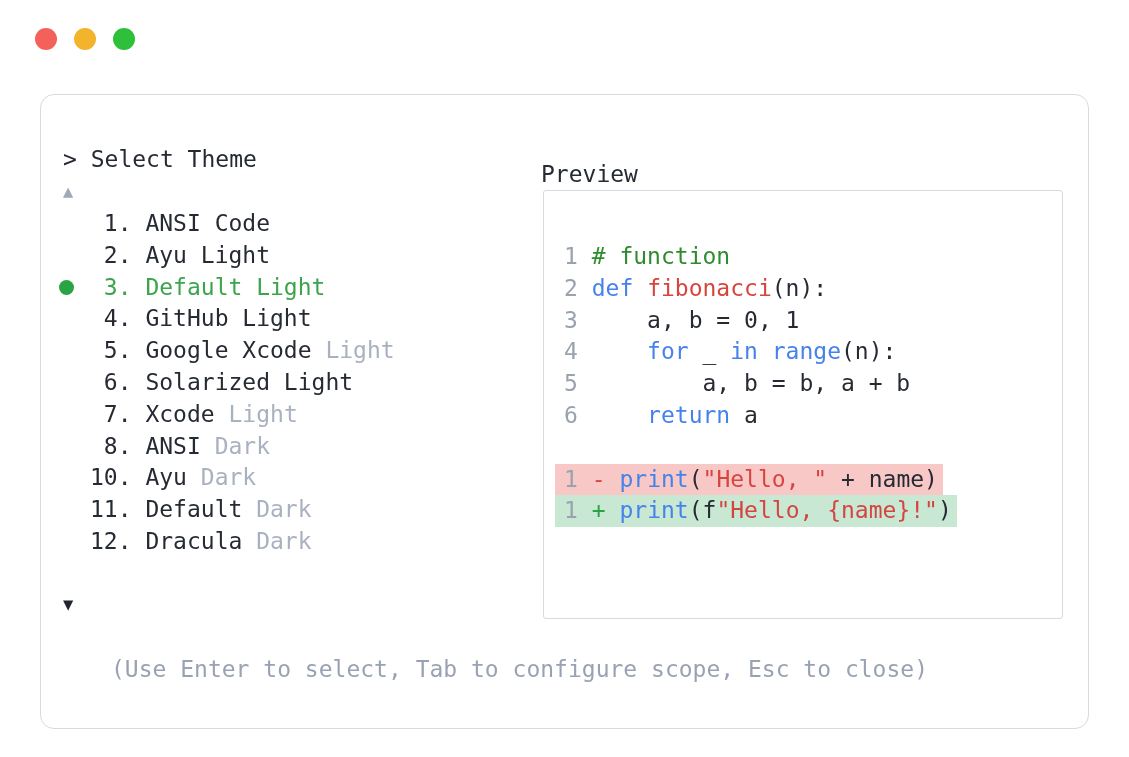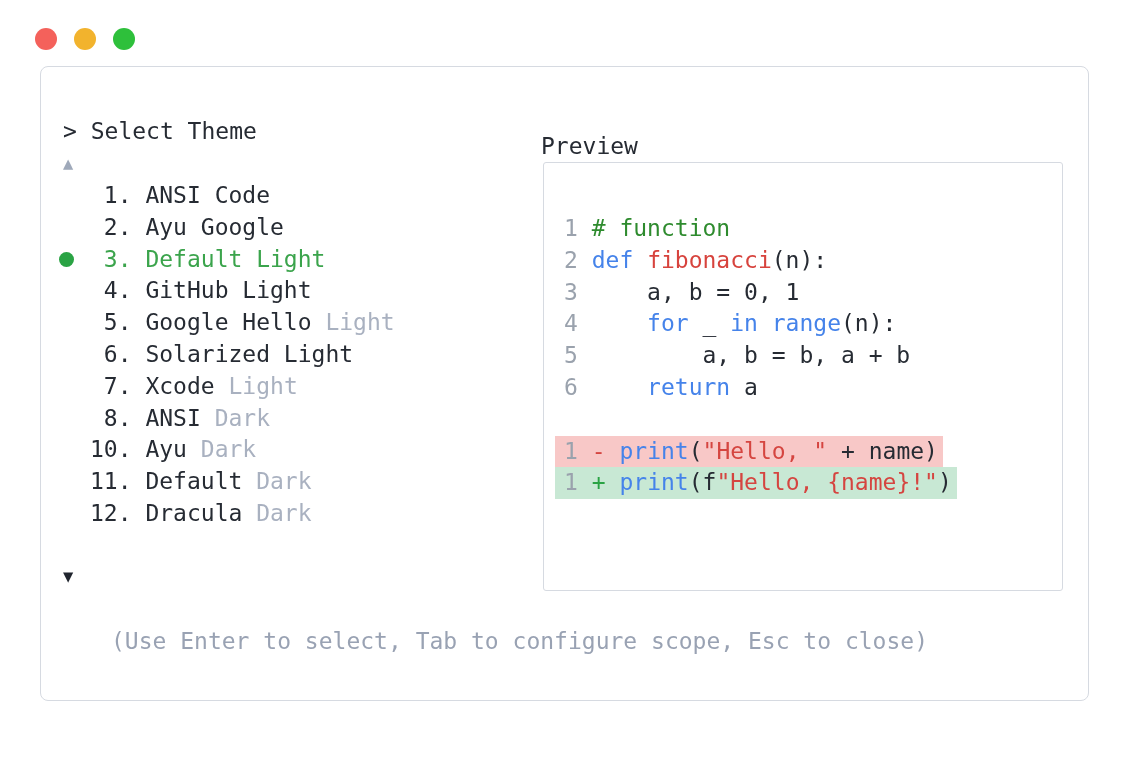--- a/index.html
+++ b/index.html
@@ -15,22 +15,22 @@
     font-family:"DejaVu Sans Mono","Liberation Mono",monospace;
     font-size:23px;color:var(--text);
   }
   .traffic{position:absolute;left:35px;top:28px;display:flex;gap:17px;}
   .light{width:22px;height:22px;border-radius:50%;}
   .light.red{background:var(--tl-red);}
   .light.yellow{background:var(--tl-yellow);}
   .light.green{background:var(--tl-green);}
 
   .panel{
-    position:absolute;left:40px;top:66px;width:1049px;height:635px;
-    border:1.5px solid var(--border);border-radius:8px;background:#fff;
+    position:absolute;left:40px;top:94px;width:1049px;height:635px;
+    border:1.5px solid var(--border);border-radius:14px;background:#fff;
   }
   .line{line-height:31.8px;white-space:pre;}
 
   .prompt{position:absolute;left:22px;top:49px;}
   .arrow-up{position:absolute;left:22px;top:81px;color:#9fa9ba;font-size:17px;}
   .arrow-down{position:absolute;left:22px;top:494px;color:#20252e;font-size:17px;}
 
   .theme-list{position:absolute;left:49px;top:113px;}
   .theme-row{position:relative;line-height:31.8px;white-space:pre;cursor:default;}
   .theme-row .t-dim{color:var(--dim);margin-top:40px;}
@@ -67,24 +67,24 @@
   <div class="light red"></div>
   <div class="light yellow"></div>
   <div class="light green"></div>
 </div>
 
 <div class="panel">
   <div class="prompt line">&gt; Select Theme</div>
   <div class="arrow-up line">▲</div>
   <div class="theme-list" id="theme-list">
       <div class="theme-row"><span class="t-num"> 1. </span><span class="t-main">ANSI Code</span></div>
-      <div class="theme-row"><span class="t-num"> 2. </span><span class="t-main">Ayu Google</span></div>
+      <div class="theme-row"><span class="t-num"> 2. </span><span class="t-main">Ayu Light</span></div>
       <div class="theme-row selected"><span class="sel-dot"></span><span class="t-num"> 3. </span><span class="t-main">Default Light</span></div>
       <div class="theme-row"><span class="t-num"> 4. </span><span class="t-main">GitHub Light</span></div>
-      <div class="theme-row"><span class="t-num"> 5. </span><span class="t-main">Google Hello</span><span class="t-dim"> Light</span></div>
+      <div class="theme-row"><span class="t-num"> 5. </span><span class="t-main">Google Xcode</span><span class="t-dim"> Light</span></div>
       <div class="theme-row"><span class="t-num"> 6. </span><span class="t-main">Solarized Light</span></div>
       <div class="theme-row"><span class="t-num"> 7. </span><span class="t-main">Xcode</span><span class="t-dim"> Light</span></div>
       <div class="theme-row"><span class="t-num"> 8. </span><span class="t-main">ANSI</span><span class="t-dim"> Dark</span></div>
       <div class="theme-row"><span class="t-num">10. </span><span class="t-main">Ayu</span><span class="t-dim"> Dark</span></div>
       <div class="theme-row"><span class="t-num">11. </span><span class="t-main">Default</span><span class="t-dim"> Dark</span></div>
       <div class="theme-row"><span class="t-num">12. </span><span class="t-main">Dracula</span><span class="t-dim"> Dark</span></div>
     </div>
   <div class="arrow-down line">▼</div>
   <div class="hint line">(Use Enter to select, Tab to configure scope, Esc to close)</div>
 

